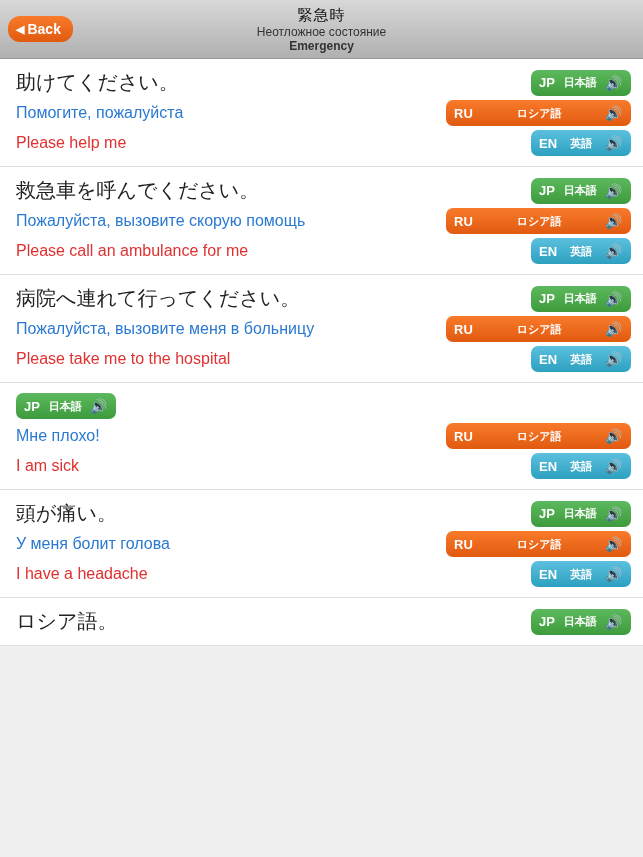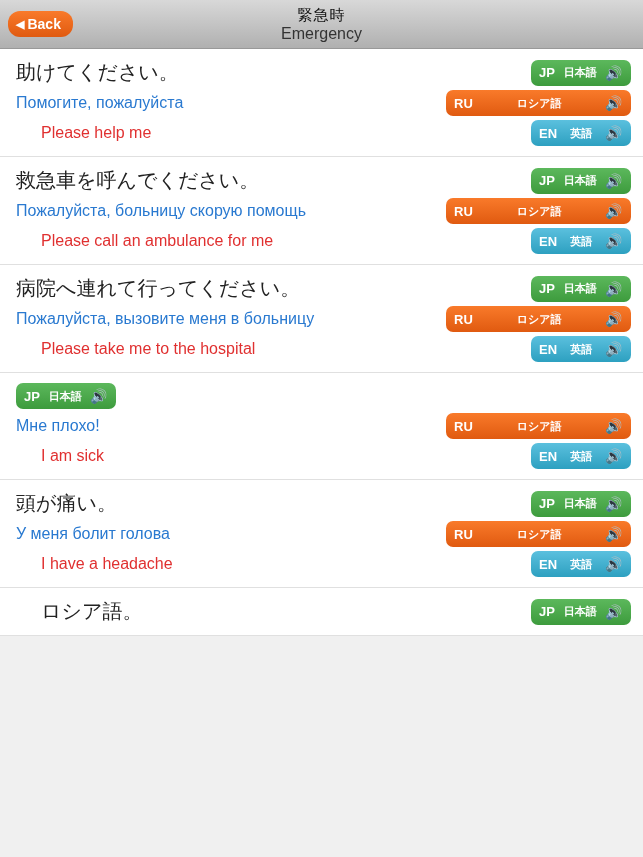--- a/index.html
+++ b/index.html
@@ -25,22 +25,23 @@
       font-size: 15px;
       font-weight: normal;
       color: #111;
       letter-spacing: 1px;
     }
     .header-title-ru {
       font-size: 12px;
       color: #333;
     }
     .header-title-en {
-      font-size: 16px;
+      font-size: 12px;
       color: #333;
+      font-weight: bold;
     }
 
     .back-btn {
       position: absolute;
       left: 8px;
       top: 50%;
       transform: translateY(-50%);
       background: linear-gradient(180deg, #f97a2a 0%, #e05a10 100%);
       color: white;
       border: none;
@@ -69,21 +70,20 @@
     }
 
     .phrase-row {
       display: flex;
       align-items: center;
       justify-content: space-between;
       margin-bottom: 4px;
     }
     .phrase-row:last-child {
       margin-bottom: 0;
-      margin-left: 25px;
     }
 
     .phrase-text {
       flex: 1;
       font-size: 17px;
       padding-right: 2px;
     }
 
     .phrase-text.jp {
       color: #222;
@@ -136,20 +136,21 @@
     .speaker-icon {
       font-size: 14px;
     }
   </style>
 </head>
 <body>
 
 <div class="header">
   <button class="back-btn">Back</button>
   <div class="header-title-jp">緊急時</div>
+  <div class="header-title-ru">Неотложное состояние</div>
   <div class="header-title-en">Emergency</div>
 </div>
 
 <div class="content" id="phrase-list">
     <div class="phrase-group">
       <div class="phrase-row">
         <div class="phrase-text jp">助けてください。</div>
         <button class="lang-btn jp-btn">
           <span class="lang-code">JP</span>
           <span class="lang-label">日本語</span>
@@ -176,21 +177,21 @@
     <div class="phrase-group">
       <div class="phrase-row">
         <div class="phrase-text jp">救急車を呼んでください。</div>
         <button class="lang-btn jp-btn">
           <span class="lang-code">JP</span>
           <span class="lang-label">日本語</span>
           <span class="speaker-icon">🔊</span>
         </button>
       </div>
       <div class="phrase-row">
-        <div class="phrase-text ru">Пожалуйста, больницу скорую помощь</div>
+        <div class="phrase-text ru">Пожалуйста, вызовите скорую помощь</div>
         <button class="lang-btn ru-btn">
           <span class="lang-code">RU</span>
           <span class="lang-label">ロシア語</span>
           <span class="speaker-icon">🔊</span>
         </button>
       </div>
       <div class="phrase-row">
         <div class="phrase-text en">Please call an ambulance for me</div>
         <button class="lang-btn en-btn">
           <span class="lang-code">EN</span>

